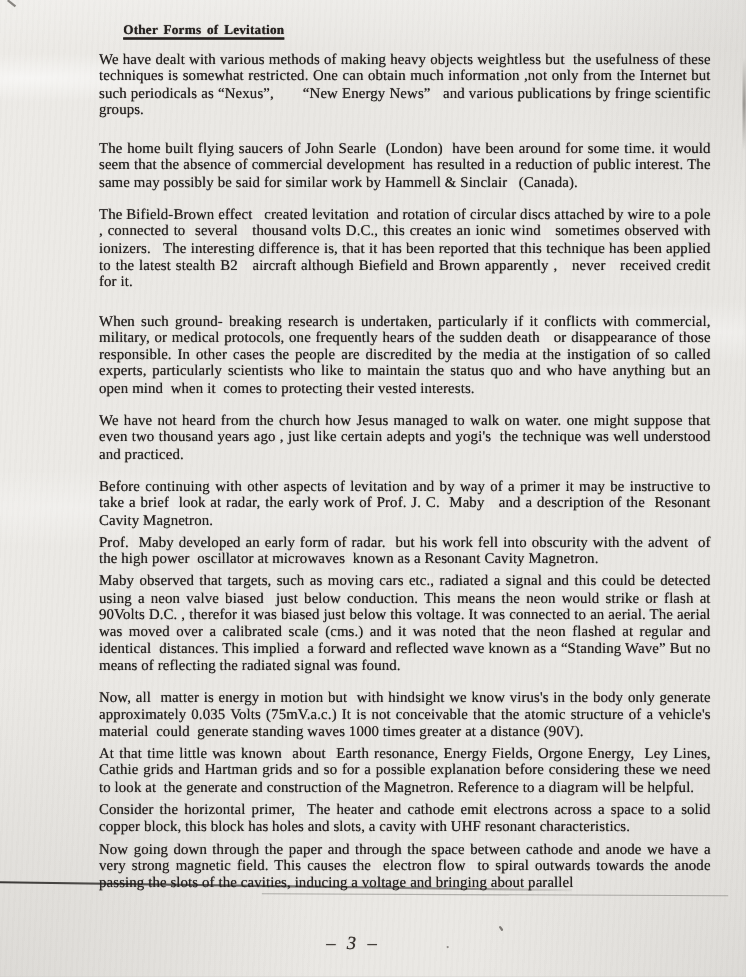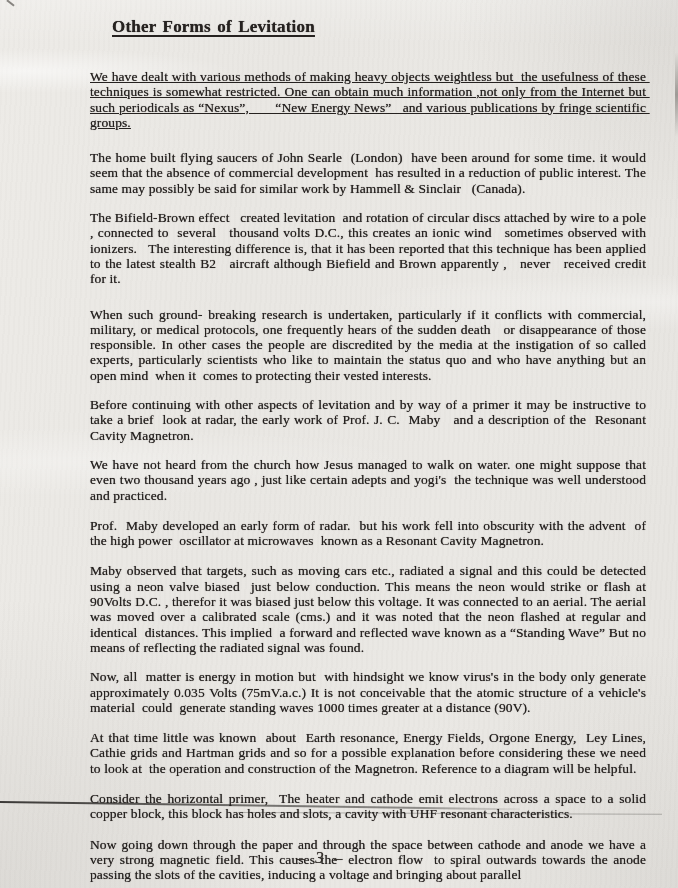--- a/index.html
+++ b/index.html
@@ -36,42 +36,42 @@
   }
   .content {
     position: absolute;
     left: 90px;
     top: 16px;
     width: 556px;
     filter: blur(0.25px);
   }
   .title {
     margin: 0 0 0 22px;
-    font-size: 17px;
+    font-size: 12px;
     font-weight: 700;
     letter-spacing: 0.2px;
     word-spacing: 2px;
     line-height: 22px;
     text-decoration: underline;
     text-decoration-thickness: 1.6px;
     text-underline-offset: 2.5px;
     text-shadow: 0 0 0.8px rgba(38,34,32,0.9);
   }
   .para {
     margin: 14px 0 0 0;
     font-size: 13.5px;
     line-height: 15.3px;
     text-align: justify;
     white-space: pre-wrap;
     letter-spacing: 0.1px;
     text-shadow: 0 0 0.7px rgba(38,34,32,0.8);
   }
   .para.wide-gap { margin-top: 20px; }
-  .para.tight   { margin-top: 15px; }
-  .para.first   { margin-top: 31px; text-decoration: underline; }
+  .para.tight   { margin-top: 5px; }
+  .para.first   { margin-top: 8px; }
   .page-number {
     position: absolute;
     left: 0;
     top: 848px;
     width: 678px;
     text-align: center;
     transform: translateX(-18px);
     font-size: 17px;
     font-style: italic;
     letter-spacing: 3px;
@@ -150,32 +150,32 @@
     <h1 class="title">Other Forms of Levitation</h1>
 
     <p class="para first">We have dealt with various methods of making heavy objects weightless but  the usefulness of these techniques is somewhat restricted. One can obtain much information ,not only from the Internet but such periodicals as “Nexus”,       “New Energy News”   and various publications by fringe scientific groups.</p>
 
     <p class="para wide-gap">The home built flying saucers of John Searle  (London)  have been around for some time. it would seem that the absence of commercial development  has resulted in a reduction of public interest. The same may possibly be said for similar work by Hammell &amp; Sinclair   (Canada).</p>
 
     <p class="para">The Bifield-Brown effect   created levitation  and rotation of circular discs attached by wire to a pole , connected to  several   thousand volts D.C., this creates an ionic wind   sometimes observed with ionizers.   The interesting difference is, that it has been reported that this technique has been applied to the latest stealth B2   aircraft although Biefield and Brown apparently ,   never   received credit for it.</p>
 
     <p class="para wide-gap">When such ground- breaking research is undertaken, particularly if it conflicts with commercial, military, or medical protocols, one frequently hears of the sudden death   or disappearance of those responsible. In other cases the people are discredited by the media at the instigation of so called experts, particularly scientists who like to maintain the status quo and who have anything but an open mind  when it  comes to protecting their vested interests.</p>
 
+    <p class="para">We have not heard from the church how Jesus managed to walk on water. one might suppose that even two thousand years ago , just like certain adepts and yogi's  the technique was well understood and practiced.</p>
+
     <p class="para">Before continuing with other aspects of levitation and by way of a primer it may be instructive to take a brief  look at radar, the early work of Prof. J. C.  Maby   and a description of the  Resonant Cavity Magnetron.</p>
-
-    <p class="para">We have not heard from the church how Jesus managed to walk on water. one might suppose that even two thousand years ago , just like certain adepts and yogi's  the technique was well understood and practiced.</p>
 
     <p class="para tight">Prof.  Maby developed an early form of radar.  but his work fell into obscurity with the advent  of the high power  oscillator at microwaves  known as a Resonant Cavity Magnetron.</p>
 
     <p class="para tight">Maby observed that targets, such as moving cars etc., radiated a signal and this could be detected using a neon valve biased  just below conduction. This means the neon would strike or flash at 90Volts D.C. , therefor it was biased just below this voltage. It was connected to an aerial. The aerial  was moved over a calibrated scale (cms.) and it was noted that the neon flashed at regular and identical  distances. This implied  a forward and reflected wave known as a “Standing Wave” But no means of reflecting the radiated signal was found.</p>
 
 
     <p class="para">Now, all  matter is energy in motion but  with hindsight we know virus's in the body only generate approximately 0.035 Volts (75mV.a.c.) It is not conceivable that the atomic structure of a vehicle's material  could  generate standing waves 1000 times greater at a distance (90V).</p>
 
-    <p class="para tight">At that time little was known  about  Earth resonance, Energy Fields, Orgone Energy,  Ley Lines, Cathie grids and Hartman grids and so for a possible explanation before considering these we need to look at  the operation and construction of the Magnetron. Reference to a diagram will be helpful.</p>
+    <p class="para tight">At that time little was known  about  Earth resonance, Energy Fields, Orgone Energy,  Ley Lines, Cathie grids and Hartman grids and so for a possible explanation before considering these we need to look at  the generate and construction of the Magnetron. Reference to a diagram will be helpful.</p>
 
     <p class="para tight">Consider the horizontal primer,  The heater and cathode emit electrons across a space to a solid copper block, this block has holes and slots, a cavity with UHF resonant characteristics.</p>
 
     <p class="para tight">Now going down through the paper and through the space between cathode and anode we have a very strong magnetic field. This causes the  electron flow  to spiral outwards towards the anode passing the slots of the cavities, inducing a voltage and bringing about parallel</p>
   </div>
 
   <div class="crease-main"></div>
   <div class="crease-faint"></div>
   <div class="corner-mark"></div>
   <div class="edge-sliver"></div>

